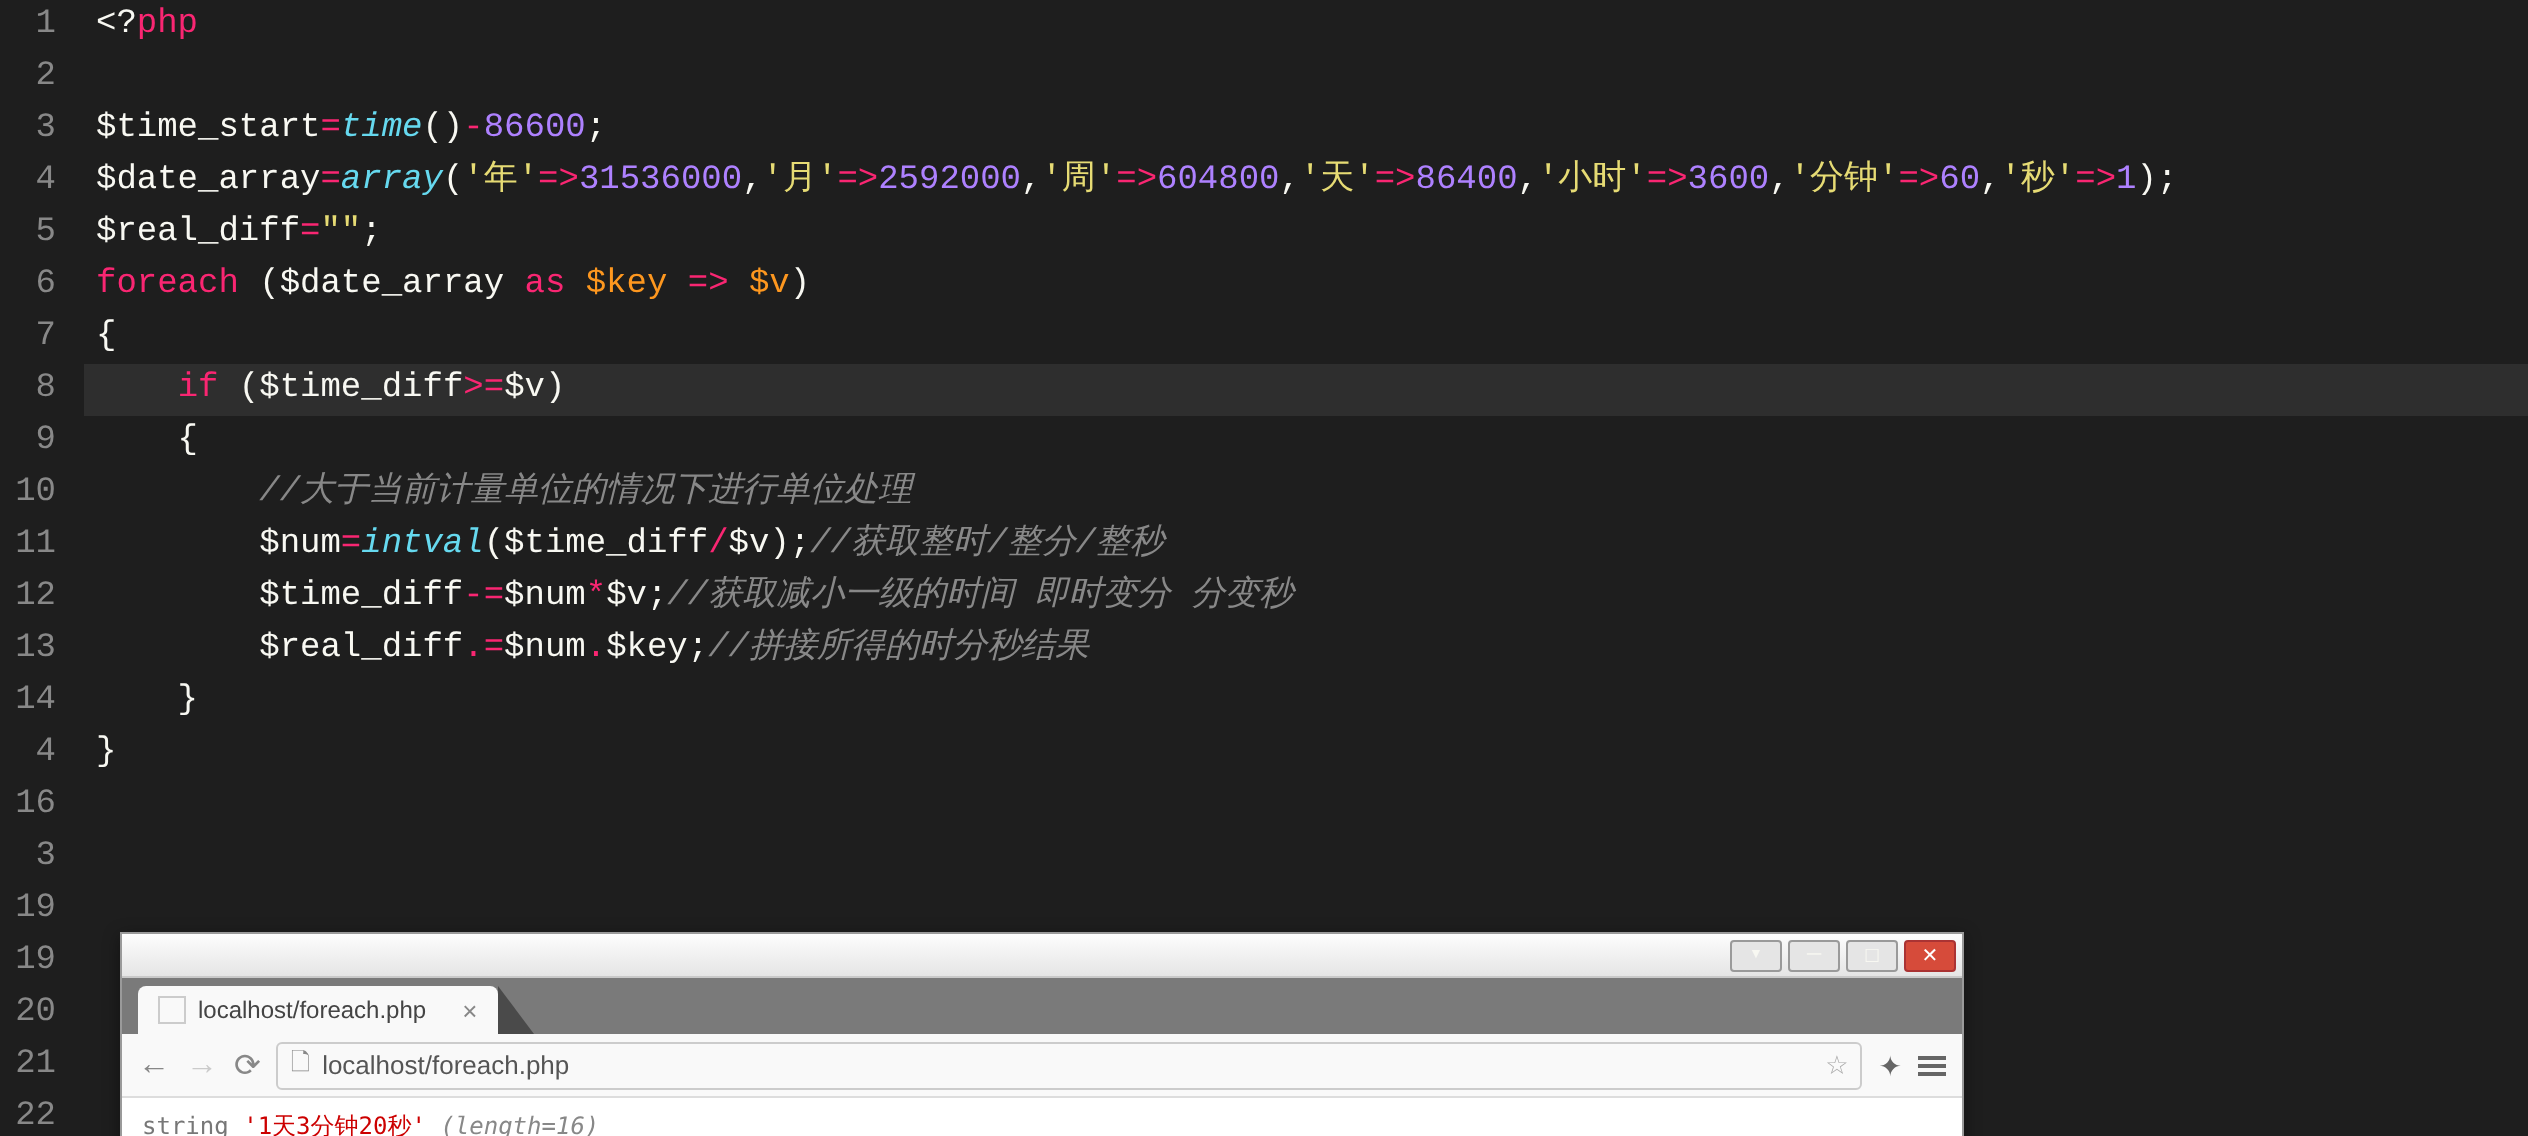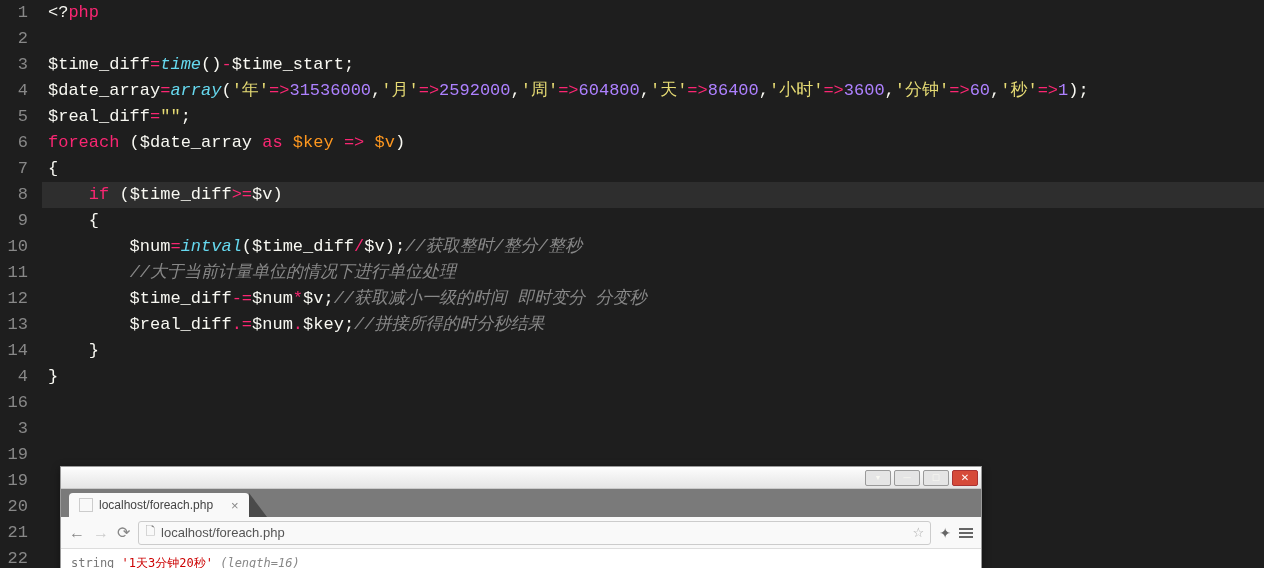--- a/index.html
+++ b/index.html
@@ -165,29 +165,29 @@
       <div>3</div>
       <div>19</div>
       <div>19</div>
       <div>20</div>
       <div>21</div>
       <div>22</div>
     </div>
   <div class="code" id="code">
       <div class="line"><span class="k-white">&lt;?</span><span class="k-red">php</span></div>
       <div class="line"></div>
-      <div class="line"><span class="k-white">$time_diff</span><span class="k-red">=</span><span class="k-blue">time</span><span class="k-white">()</span><span class="k-red">-</span><span class="k-white">$time_start</span><span class="k-white">;</span></div>
+      <div class="line"><span class="k-white">$time_start</span><span class="k-red">=</span><span class="k-blue">time</span><span class="k-white">()</span><span class="k-red">-</span><span class="k-purple">86600</span><span class="k-white">;</span></div>
       <div class="line"><span class="k-white">$date_array</span><span class="k-red">=</span><span class="k-blue">array</span><span class="k-white">(</span><span class="k-yellow">'年'</span><span class="k-red">=&gt;</span><span class="k-purple">31536000</span><span class="k-white">,</span><span class="k-yellow">'月'</span><span class="k-red">=&gt;</span><span class="k-purple">2592000</span><span class="k-white">,</span><span class="k-yellow">'周'</span><span class="k-red">=&gt;</span><span class="k-purple">604800</span><span class="k-white">,</span><span class="k-yellow">'天'</span><span class="k-red">=&gt;</span><span class="k-purple">86400</span><span class="k-white">,</span><span class="k-yellow">'小时'</span><span class="k-red">=&gt;</span><span class="k-purple">3600</span><span class="k-white">,</span><span class="k-yellow">'分钟'</span><span class="k-red">=&gt;</span><span class="k-purple">60</span><span class="k-white">,</span><span class="k-yellow">'秒'</span><span class="k-red">=&gt;</span><span class="k-purple">1</span><span class="k-white">);</span></div>
       <div class="line"><span class="k-white">$real_diff</span><span class="k-red">=</span><span class="k-yellow">""</span><span class="k-white">;</span></div>
       <div class="line"><span class="k-red">foreach</span><span class="k-white"> (</span><span class="k-white">$date_array</span><span class="k-white"> </span><span class="k-red">as</span><span class="k-white"> </span><span class="k-orange">$key</span><span class="k-white"> </span><span class="k-red">=&gt;</span><span class="k-white"> </span><span class="k-orange">$v</span><span class="k-white">)</span></div>
       <div class="line"><span class="k-white">{</span></div>
       <div class="line hl"><span class="k-white">    </span><span class="k-red">if</span><span class="k-white"> (</span><span class="k-white">$time_diff</span><span class="k-red">&gt;=</span><span class="k-white">$v</span><span class="k-white">)</span></div>
       <div class="line"><span class="k-white">    {</span></div>
+      <div class="line"><span class="k-white">        </span><span class="k-gray">//大于当前计量单位的情况下进行单位处理</span></div>
       <div class="line"><span class="k-white">        $num</span><span class="k-red">=</span><span class="k-blue">intval</span><span class="k-white">(</span><span class="k-white">$time_diff</span><span class="k-red">/</span><span class="k-white">$v</span><span class="k-white">);</span><span class="k-gray">//获取整时/整分/整秒</span></div>
-      <div class="line"><span class="k-white">        </span><span class="k-gray">//大于当前计量单位的情况下进行单位处理</span></div>
       <div class="line"><span class="k-white">        $time_diff</span><span class="k-red">-=</span><span class="k-white">$num</span><span class="k-red">*</span><span class="k-white">$v</span><span class="k-white">;</span><span class="k-gray">//获取减小一级的时间 即时变分 分变秒</span></div>
       <div class="line"><span class="k-white">        $real_diff</span><span class="k-red">.=</span><span class="k-white">$num</span><span class="k-red">.</span><span class="k-white">$key</span><span class="k-white">;</span><span class="k-gray">//拼接所得的时分秒结果</span></div>
       <div class="line"><span class="k-white">    }</span></div>
       <div class="line"><span class="k-white">}</span></div>
       <div class="line"></div>
       <div class="line"></div>
       <div class="line"></div>
       <div class="line"></div>
       <div class="line"></div>
     </div>

